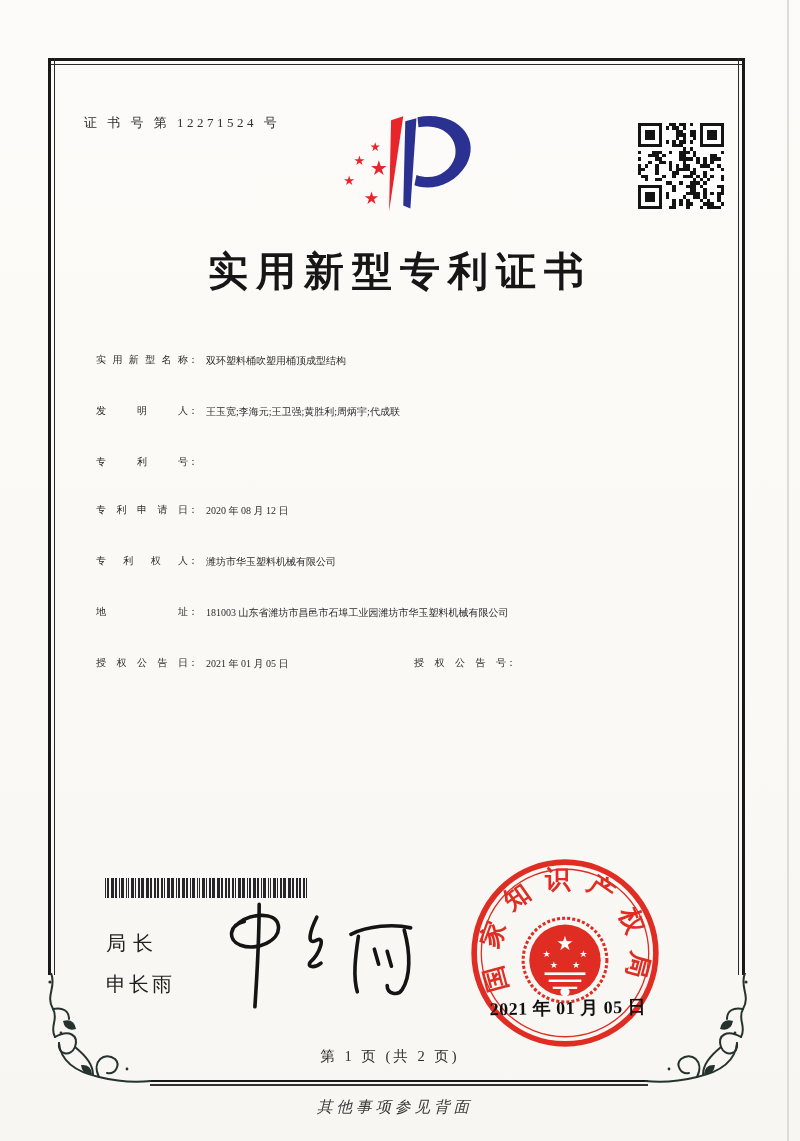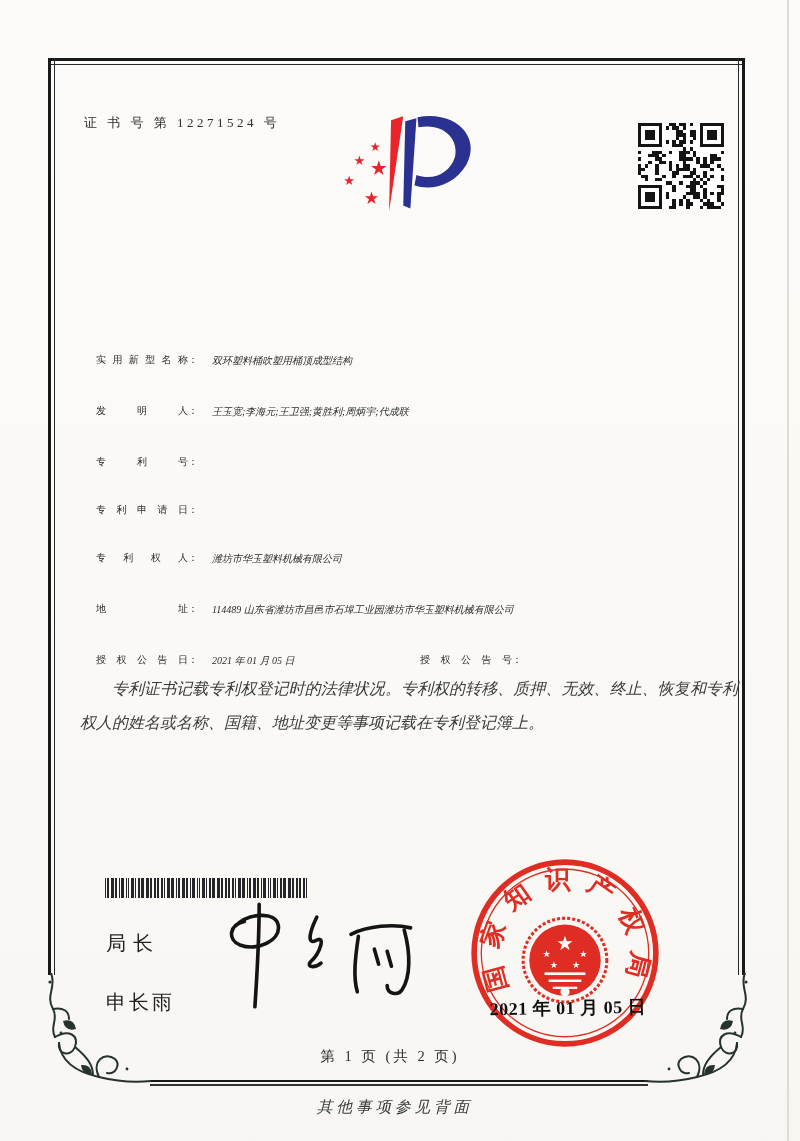--- a/index.html
+++ b/index.html
@@ -31,36 +31,36 @@
   .qr{position:absolute;left:638px;top:123px;width:86px;height:86px;}
   .qr svg{shape-rendering:crispEdges;}
   .title{position:absolute;left:0;top:244px;width:800px;text-align:center;
     font-size:40px;font-weight:600;letter-spacing:8px;color:#161616;}
 
   
   .fields{position:absolute;left:96px;top:348px;width:612px;font-size:10px;color:#2b2b2b;}
   .field{display:flex;align-items:flex-start;line-height:23px;margin-bottom:25px;}
   .flabel{display:inline-block;width:92px;text-align:justify;text-align-last:justify;white-space:nowrap;flex:none;}
   .fcolon{flex:none;}
-  .fvalue{margin-left:14px;flex:1;line-height:26px;font-style:italic;}
+  .fvalue{margin-left:8px;flex:1;line-height:26px;}
   .grant{margin-bottom:0;}
   .grant .fvalue{flex:none;width:186px;}
   .grant .flabel2{display:inline-block;width:92px;text-align:justify;text-align-last:justify;white-space:nowrap;flex:none;margin-left:22px;}
 
   
   .paras{position:absolute;left:80px;top:672px;width:658px;font-size:16px;line-height:33.5px;
     color:#3a3a3a;text-align:justify;font-style:italic;}
   .paras p{margin:0;text-indent:2em;}
 
   
   .barcode{position:absolute;left:105px;top:878px;width:212px;height:20px;display:flex;overflow:hidden;}
   .barcode span{background:#26262a;height:100%;flex:none;}
   .signer{position:absolute;left:106px;top:930px;font-size:20px;color:#222;}
   .signer .t{letter-spacing:7px;}
-  .signer .n{margin-top:32px;letter-spacing:3px;}
+  .signer .n{margin-top:14px;letter-spacing:3px;}
   .signature{position:absolute;left:205px;top:898px;width:215px;height:112px;}
   .seal{position:absolute;left:468px;top:856px;width:194px;height:194px;opacity:.95;}
   .seal-date{position:absolute;left:486px;top:996px;width:164px;text-align:center;
     font-size:18px;font-weight:bold;color:#101010;letter-spacing:.5px;transform:rotate(-1deg);}
   .page-ind{position:absolute;left:0;top:1047px;width:780px;text-align:center;font-size:14.5px;letter-spacing:3px;color:#2e2e2e;}
   .back-note{position:absolute;left:0;top:1097px;width:790px;text-align:center;font-size:15.5px;
     letter-spacing:4px;color:#3a3a3a;font-style:italic;}
 </style>
 </head>
 <body>
@@ -305,61 +305,62 @@
         <rect x="2" y="2" width="3" height="3" fill="#141414"></rect>
         <rect x="18" y="0" width="7" height="7" fill="#141414"></rect>
         <rect x="19" y="1" width="5" height="5" fill="#ffffff"></rect>
         <rect x="20" y="2" width="3" height="3" fill="#141414"></rect>
         <rect x="0" y="18" width="7" height="7" fill="#141414"></rect>
         <rect x="1" y="19" width="5" height="5" fill="#ffffff"></rect>
         <rect x="2" y="20" width="3" height="3" fill="#141414"></rect>
       </svg>
   </div>
 
+  <div class="title">实用新型专利证书</div>
 
   <div class="fields">
     <div class="field">
       <span class="flabel">实用新型名称</span>
         <span class="fcolon">：</span>
       <span class="fvalue">双环塑料桶吹塑用桶顶成型结构</span>
     </div>
     <div class="field">
       <span class="flabel">发明人</span>
         <span class="fcolon">：</span>
       <span class="fvalue">王玉宽;李海元;王卫强;黄胜利;周炳宇;代成联</span>
     </div>
     <div class="field">
       <span class="flabel">专利号</span>
         <span class="fcolon">：</span>
     </div>
     <div class="field">
       <span class="flabel">专利申请日</span>
         <span class="fcolon">：</span>
+      <span class="fvalue">2020 年 08 月 12 日</span>
     </div>
     <div class="field">
       <span class="flabel">专利权人</span>
         <span class="fcolon">：</span>
       <span class="fvalue">潍坊市华玉塑料机械有限公司</span>
     </div>
     <div class="field">
       <span class="flabel">地址</span>
         <span class="fcolon">：</span>
-      <span class="fvalue">114489 山东省潍坊市昌邑市石埠工业园潍坊市华玉塑料机械有限公司</span>
+      <span class="fvalue">181003 山东省潍坊市昌邑市石埠工业园潍坊市华玉塑料机械有限公司</span>
     </div>
     <div class="field grant">
       <span class="flabel">授权公告日</span>
         <span class="fcolon">：</span>
       <span class="fvalue">2021 年 01 月 05 日</span>
       <span class="flabel2">授权公告号</span>
         <span class="fcolon">：</span>
     </div>
   </div>
 
   <div class="paras">
-    <p>专利证书记载专利权登记时的法律状况。专利权的转移、质押、无效、终止、恢复和专利权人的姓名或名称、国籍、地址变更等事项记载在专利登记簿上。</p>
   </div>
 
   <div class="barcode" id="barcode">
       <span style="width: 1px; margin-right: 1px;"></span>
       <span style="width: 2px; margin-right: 2px;"></span>
       <span style="width: 3px; margin-right: 1px;"></span>
       <span style="width: 2px; margin-right: 2px;"></span>
       <span style="width: 1px; margin-right: 1px;"></span>
       <span style="width: 3px; margin-right: 2px;"></span>
       <span style="width: 1px; margin-right: 1px;"></span>

